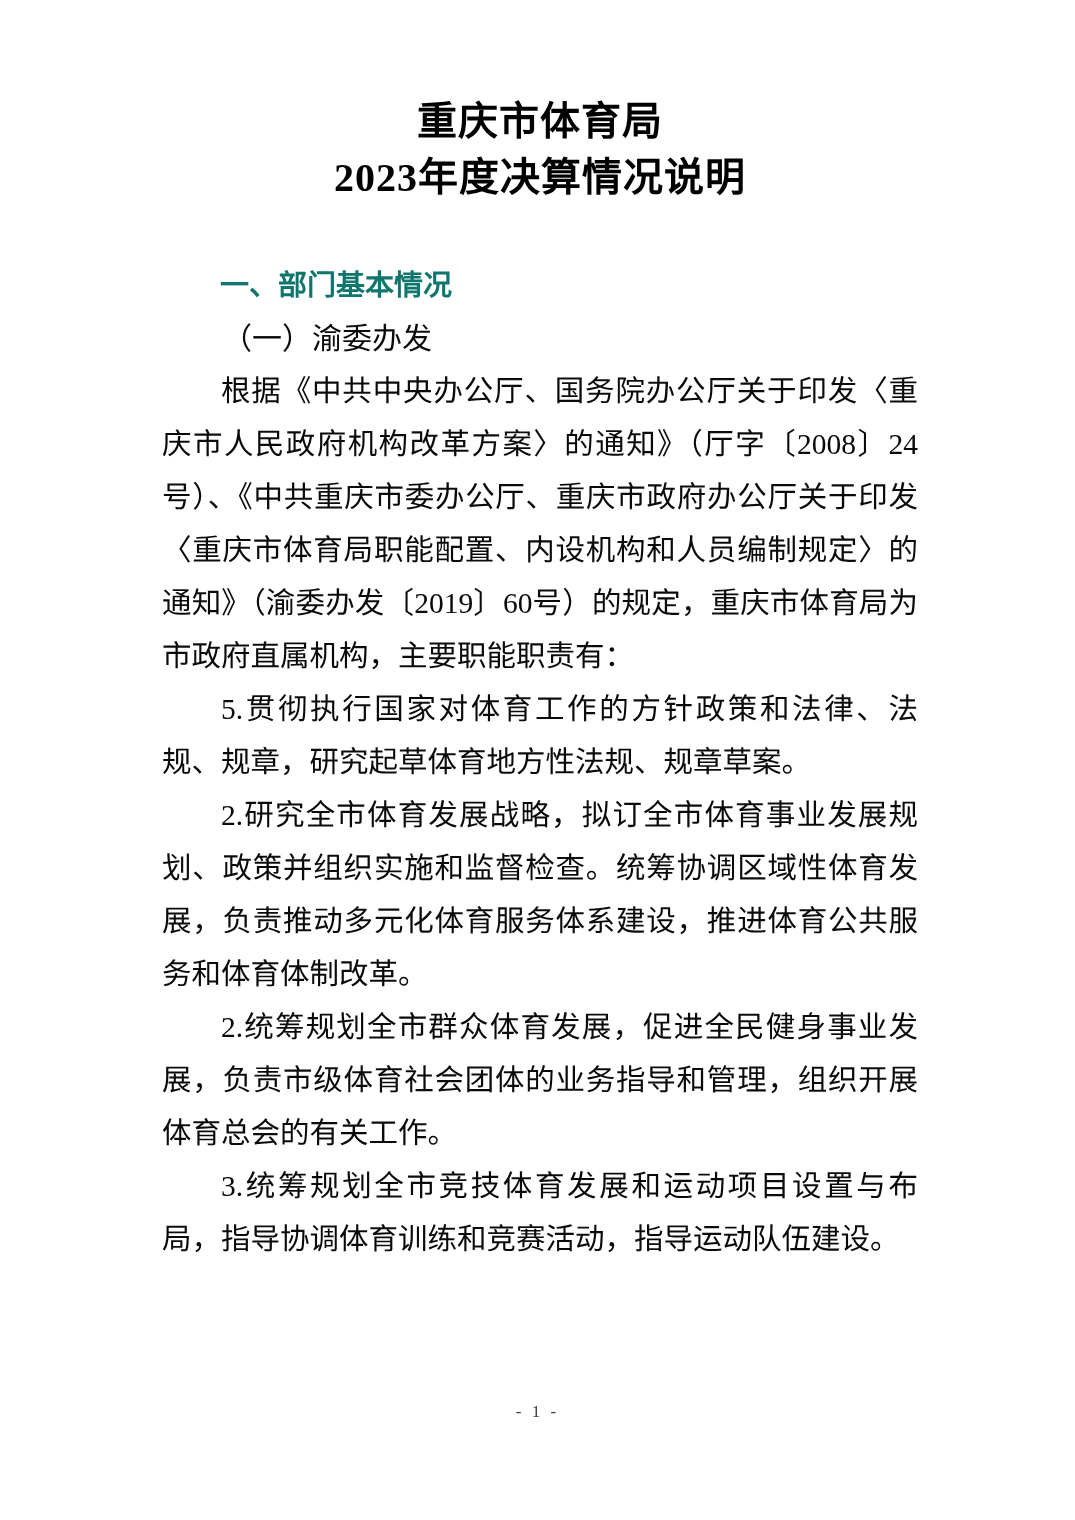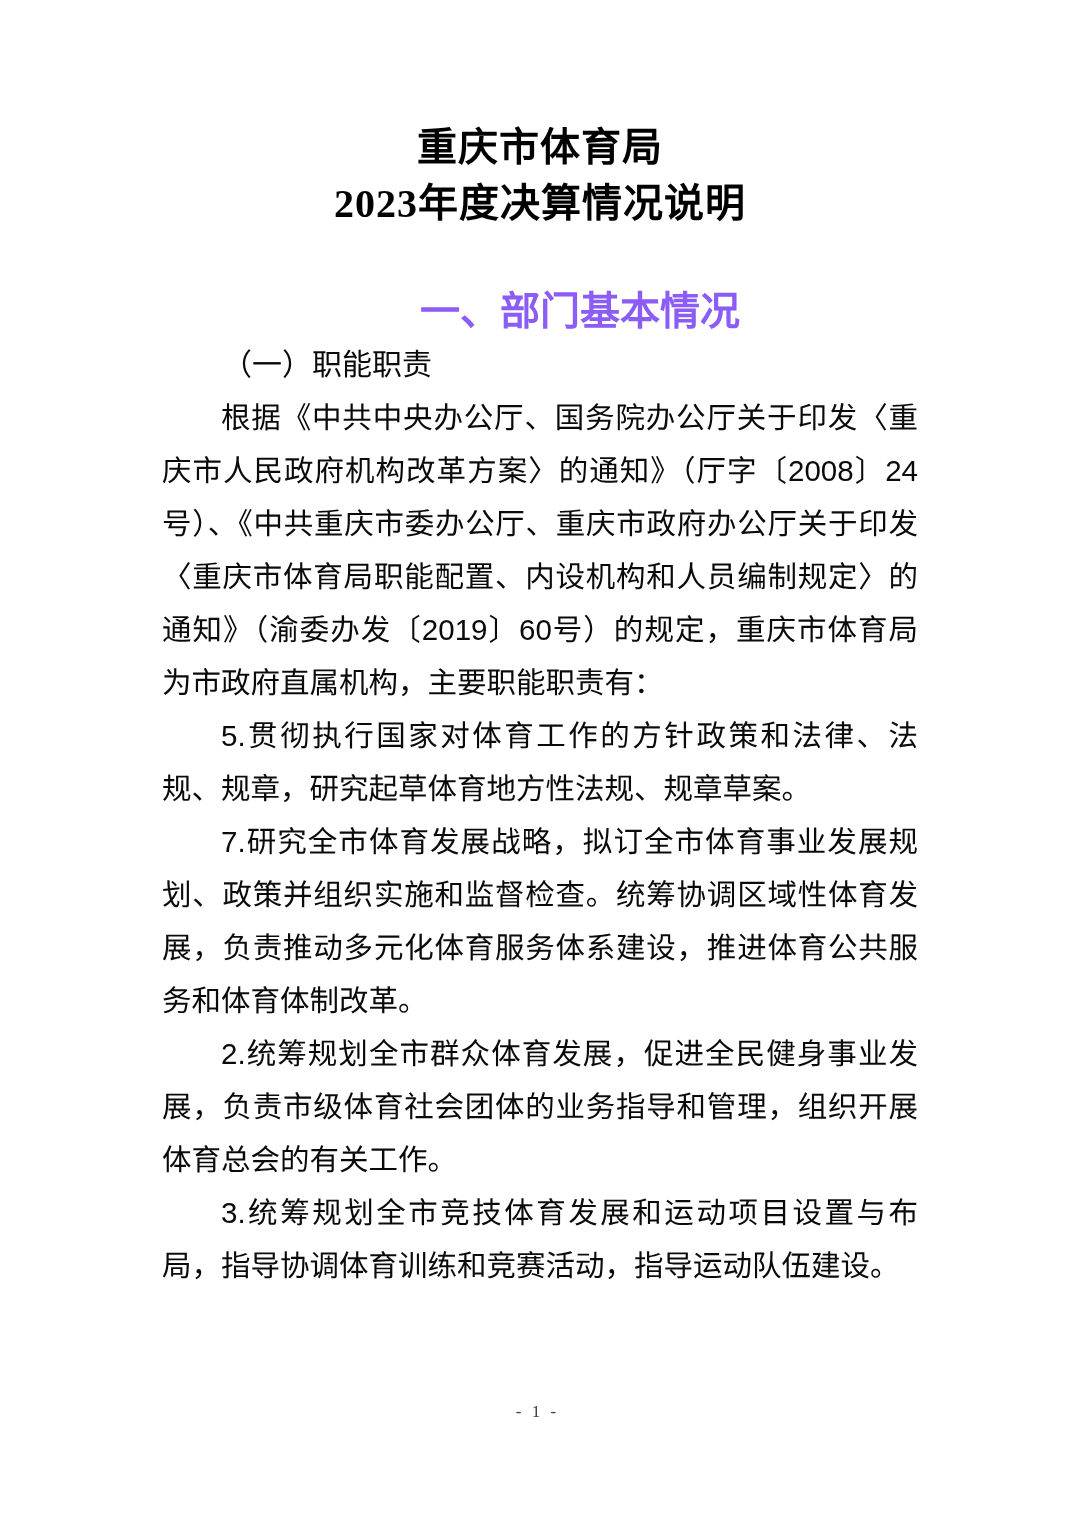--- a/index.html
+++ b/index.html
@@ -11,61 +11,60 @@
     position: relative;
     width: 1075px;
     height: 1520px;
     margin: 0 auto;
     background: #ffffff;
     color: #0a0a0a;
     overflow: hidden;
     font-family: "Liberation Serif", "DejaVu Serif", serif;
   }
   .content {
-    padding: 120px 157px 0 162px;
+    padding: 94px 157px 0 162px;
   }
   .doc-title {
     margin: 0;
     text-align: center;
     font-size: 40px;
     line-height: 56px;
     font-weight: bold;
     color: #000000;
     font-family: "Liberation Serif", "DejaVu Serif", serif;
     letter-spacing: 1px;
   }
   .doc-title .title-line {
     display: block;
   }
   .section-heading {
     margin-top: 53px;
     font-family: "Liberation Sans", "DejaVu Sans", sans-serif;
     font-weight: bold;
-    font-size: 40px;
+    font-size: 29px;
     line-height: 53px;
     text-indent: 2em;
-    color: #8b5cf6;
-    text-align: center;
+    color: #0f766e;
   }
   .subsection-heading {
     font-size: 30px;
     line-height: 53px;
     text-indent: 2em;
     font-weight: normal;
     color: #0a0a0a;
     font-family: "Liberation Serif", "DejaVu Serif", serif;
   }
   .body-para {
     margin: 0;
     font-size: 29.5px;
     line-height: 53px;
     text-align: justify;
     text-indent: 2em;
     color: #0a0a0a;
-    font-family: Liberation Sans, sans-serif;
+    font-family: Liberation Serif, serif;
   }
   .page-footer {
     position: absolute;
     left: 0;
     top: 1400px;
     width: 100%;
     text-align: center;
     font-size: 17px;
     line-height: 24px;
     color: #3d3d3d;
@@ -79,27 +78,27 @@
 <div class="page">
   <div class="content">
 
     <h1 class="doc-title">
       <span class="title-line">重庆市体育局</span>
       <span class="title-line">2023年度决算情况说明</span>
     </h1>
 
     <div class="section-heading">一、部门基本情况</div>
 
-    <div class="subsection-heading">（一）职能职责</div>
+    <div class="subsection-heading">（一）渝委办发</div>
 
     <p class="body-para">根据《中共中央办公厅、国务院办公厅关于印发〈重庆市人民政府机构改革方案〉的通知》（厅字〔2008〕24号）、《中共重庆市委办公厅、重庆市政府办公厅关于印发〈重庆市体育局职能配置、内设机构和人员编制规定〉的通知》（渝委办发〔2019〕60号）的规定，重庆市体育局为市政府直属机构，主要职能职责有：</p>
 
     <p class="body-para">5.贯彻执行国家对体育工作的方针政策和法律、法规、规章，研究起草体育地方性法规、规章草案。</p>
 
-    <p class="body-para">7.研究全市体育发展战略，拟订全市体育事业发展规划、政策并组织实施和监督检查。统筹协调区域性体育发展，负责推动多元化体育服务体系建设，推进体育公共服务和体育体制改革。</p>
+    <p class="body-para">2.研究全市体育发展战略，拟订全市体育事业发展规划、政策并组织实施和监督检查。统筹协调区域性体育发展，负责推动多元化体育服务体系建设，推进体育公共服务和体育体制改革。</p>
 
     <p class="body-para">2.统筹规划全市群众体育发展，促进全民健身事业发展，负责市级体育社会团体的业务指导和管理，组织开展体育总会的有关工作。</p>
 
     <p class="body-para">3.统筹规划全市竞技体育发展和运动项目设置与布局，指导协调体育训练和竞赛活动，指导运动队伍建设。</p>
 
 
   </div>
 
   <div class="page-footer">
     <span>- 1 -</span>

